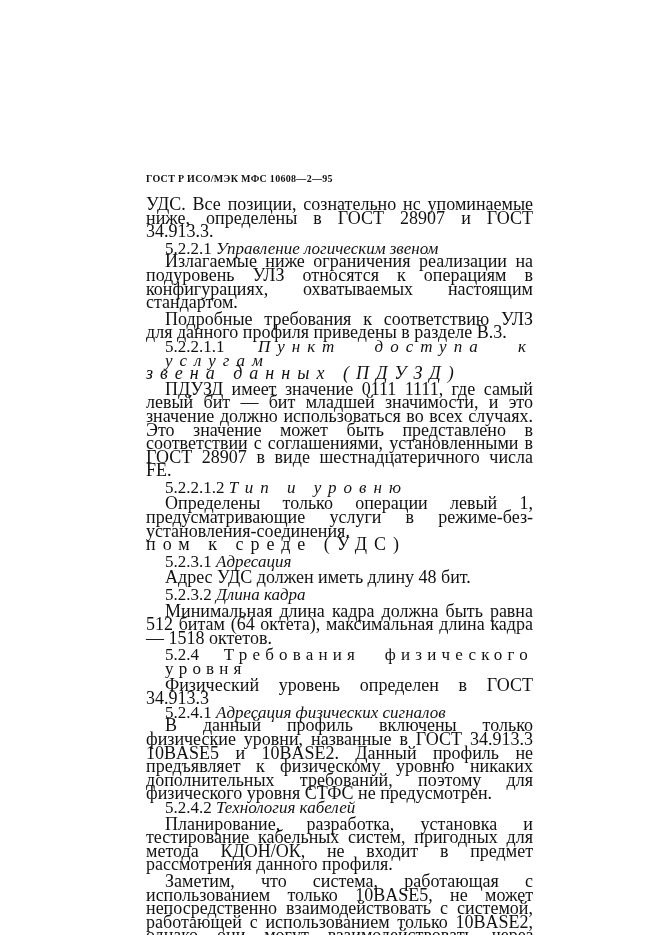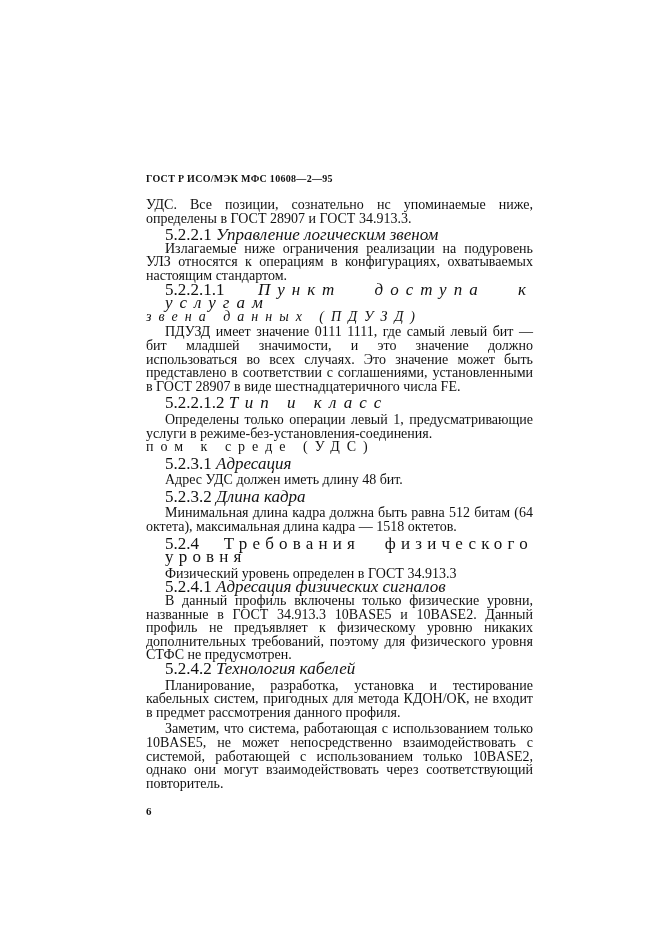--- a/index.html
+++ b/index.html
@@ -1,20 +1,20 @@
 <!DOCTYPE html>
 <html><head>
 <meta charset="utf-8">
 <style>
   html, body { margin:0; padding:0; background:#ffffff; }
   body { width:661px; height:935px; position:relative; overflow:hidden;
          font-family:"Liberation Serif", serif; color:#111; }
   .page { position:absolute; left:146px; top:173px; width:387px; }
   .header { font-size:10px; font-weight:bold; letter-spacing:0.3px; margin-bottom:14px; }
-  .p { font-size:14px; line-height:13.6px; text-align:justify; margin:0; }
+  .p { font-size:18px; line-height:13.6px; text-align:justify; margin:0; }
   .ind { text-indent:19px; }
   .hd { font-size:17px; line-height:13.6px; margin:0; padding-left:19px; }
   .it { font-style:italic; }
   .spaced { letter-spacing:7px; }
   .spaced2 { letter-spacing:5.2px; }
   .gap { margin-top:3px; }
   .pagenum { font-size:11px; font-weight:bold; margin-top:15px; }
   .justify-line { text-align:justify; text-align-last:justify; }
 </style>
 </head>
@@ -23,31 +23,32 @@
 <div class="page">
   <div class="header">ГОСТ Р ИСО/МЭК МФС 10608—2—95</div>
 
   <p class="p">УДС. Все позиции, сознательно нс упоминаемые ниже, определены в ГОСТ 28907 и ГОСТ 34.913.3.</p>
 
   <p class="hd gap">
     <span>5.2.2.1</span>
     <span class="it">Управление логическим звеном</span>
   </p>
   <p class="p ind">Излагаемые ниже ограничения реализации на подуровень УЛЗ относятся к операциям в конфигурациях, охватываемых настоящим стандартом.</p>
+  <p class="p ind gap">Подробные требования к соответствию УЛЗ для данного профиля приведены в разделе В.3.</p>
 
   <p class="hd justify-line it spaced">
     <span style="font-style:normal;letter-spacing:0">5.2.2.1.1</span>
     <span>Пункт доступа к услугам</span>
   </p>
   <p class="p it spaced" style="margin-bottom:2px">звена данных (ПДУЗД)</p>
   <p class="p ind">ПДУЗД имеет значение 0111 1111, где самый левый бит — бит младшей значимости, и это значение должно использоваться во всех случаях. Это значение может быть представлено в соответствии с соглашениями, установленными в ГОСТ 28907 в виде шестнадцатеричного числа FE.</p>
 
   <p class="hd gap">
     <span>5.2.2.1.2</span>
-    <span class="it spaced">Тип и класс</span>
+    <span class="it spaced">Тип и уровню</span>
   </p>
   <p class="p ind gap">Определены только операции левый 1, предусматривающие услуги в режиме-без-установления-соединения.</p>
 
   <p class="p spaced">пом к среде (УДС)</p>
 
   <p class="hd gap">
     <span>5.2.3.1</span>
     <span class="it">Адресация</span>
   </p>
   <p class="p ind gap">Адрес УДС должен иметь длину 48 бит.</p>

